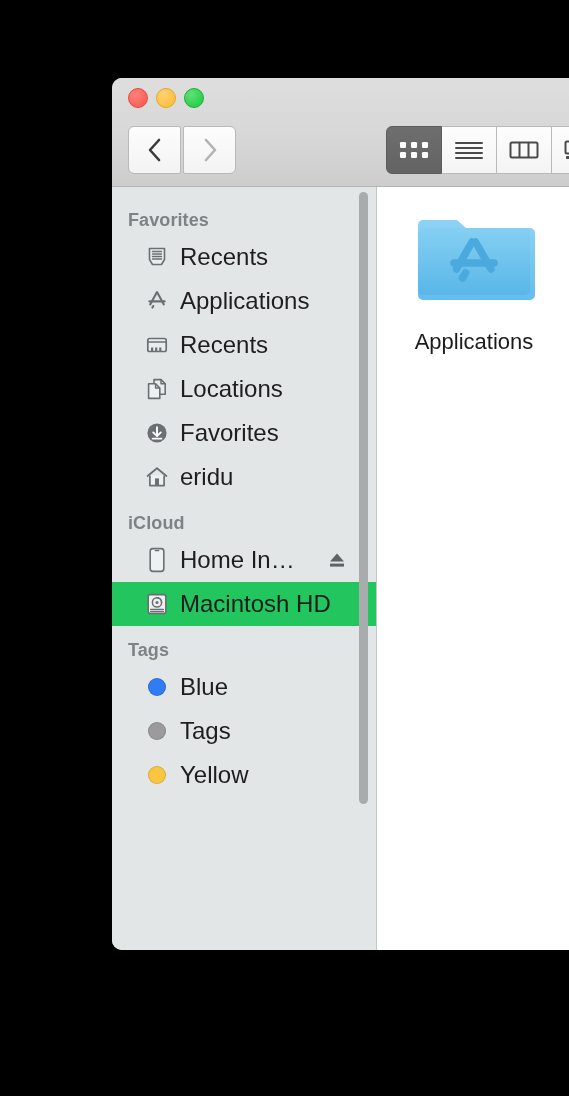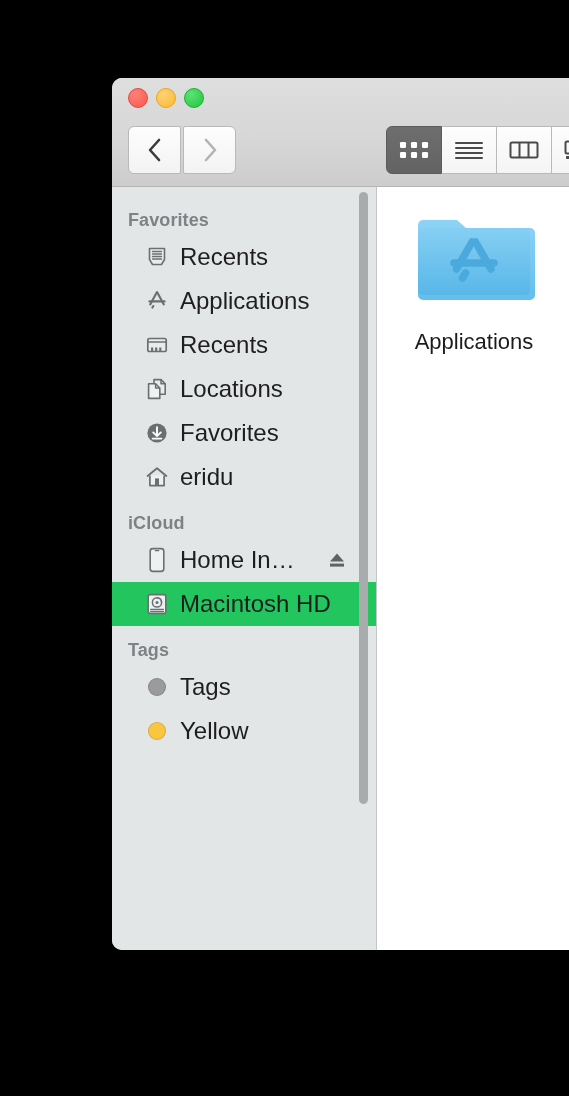--- a/index.html
+++ b/index.html
@@ -366,20 +366,26 @@
                   <line x1="5.6" y1="17.4" x2="18.4" y2="17.4"></line>
                   <line x1="5.6" y1="19.4" x2="18.4" y2="19.4"></line>
                 </g>
               </svg>
             </span>
             <span class="sb-label">Macintosh HD</span>
           </div>
 
           <div class="section-header tight">Tags</div>
 
+          <div class="sb-row">
+            <span class="sb-icon">
+              <span class="tag-dot" id="dot-blue" style="background: rgb(47, 124, 246); border: 1px solid rgba(0, 0, 0, 0.14);"></span>
+            </span>
+            <span class="sb-label">Blue</span>
+          </div>
 
           <div class="sb-row">
             <span class="sb-icon">
               <span class="tag-dot" id="dot-gray" style="background: rgb(155, 155, 155); border: 1px solid rgba(0, 0, 0, 0.14);"></span>
             </span>
             <span class="sb-label">Tags</span>
           </div>
 
 
           <div class="sb-row">

